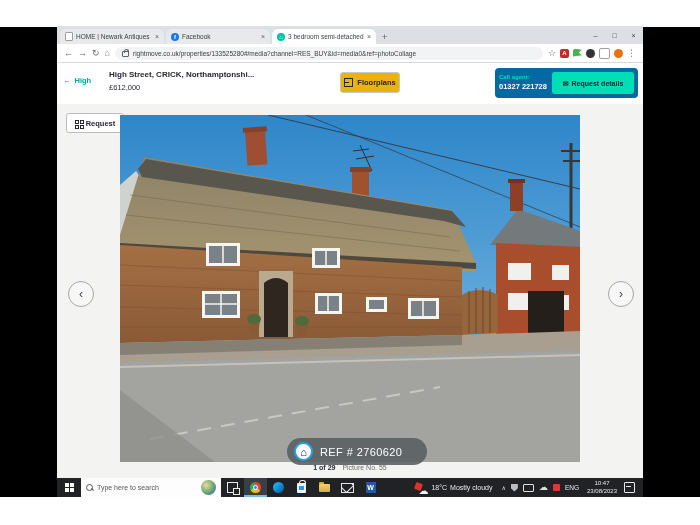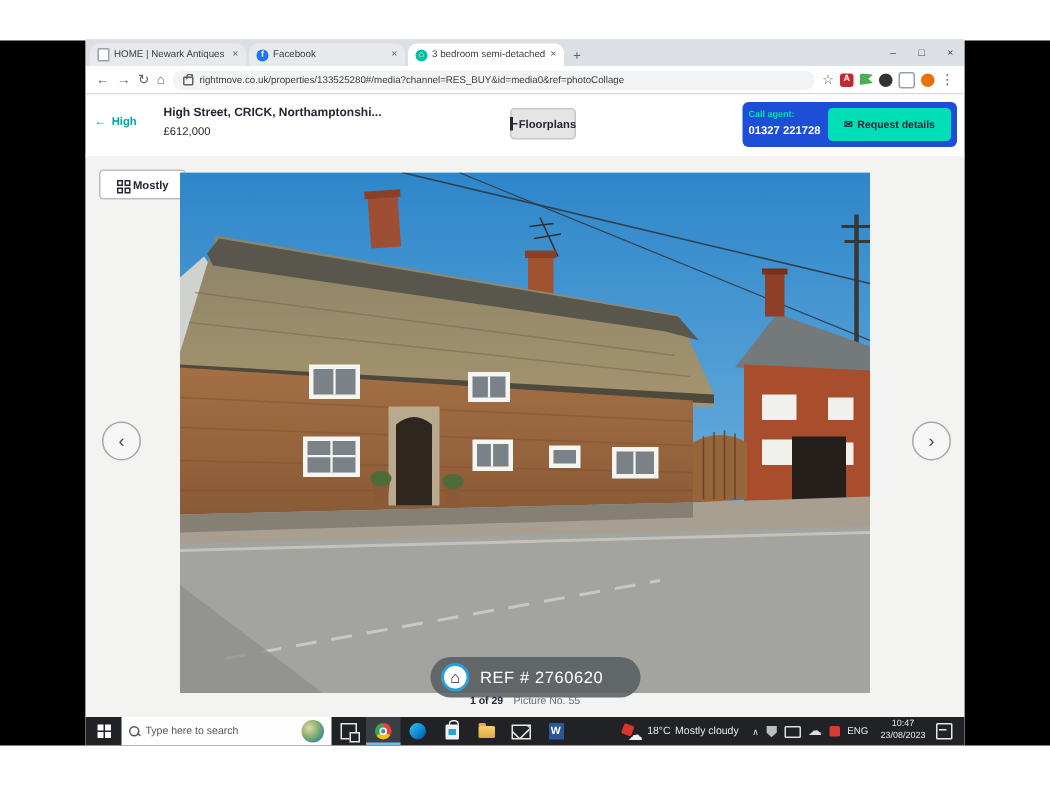--- a/index.html
+++ b/index.html
@@ -34,24 +34,24 @@
   .ext-flag{background:#4caf50;clip-path:polygon(0 0,100% 15%,65% 45%,100% 75%,0 90%,0 0);}
   .ext-pin{background:#333;border-radius:50%;}
   .ext-page{background:#fff;border:1px solid #9aa0a6;}
   .ext-profile{background:#e8710a;border-radius:50%;}
 
   
   .pageheader{left:0;top:37px;width:100%;height:41px;background:#fff;border-bottom:1px solid #ececec;}
   .back{left:6px;top:13px;color:#00a3a2;font-size:7.5px;font-weight:700;display:flex;gap:4px;align-items:center;}
   .prop-title{left:52px;top:7px;font-size:8px;font-weight:700;color:#262637;}
   .prop-price{left:52px;top:20px;font-size:7.5px;color:#262637;}
-  .fp-btn{left:283px;top:9px;width:44px;height:21px;border:1px solid #c7c7c7;border-radius:3px;background:#e5e5e5;display:flex;align-items:center;justify-content:center;gap:4px;font-size:7.5px;font-weight:700;color:#262637;box-sizing:border-box;}
+  .fp-btn{left:283px;top:9px;width:60px;height:21px;border:1px solid #c7c7c7;border-radius:3px;background:#eab308;display:flex;align-items:center;justify-content:center;gap:4px;font-size:7.5px;font-weight:700;color:#262637;box-sizing:border-box;}
   .fp-icon{width:7px;height:7px;border:1px solid #262637;position:relative;}
   .fp-icon::after{content:'';position:absolute;left:0;top:3px;width:4px;height:1px;background:#262637;}
-  .agent-box{right:5px;top:5px;width:143px;height:30px;background:#1d4ed8;border-radius:4px;display:flex;align-items:center;padding:3px 4px;gap:5px;box-sizing:border-box;position:absolute;}
+  .agent-box{right:5px;top:5px;width:143px;height:30px;background:#0369a1;border-radius:4px;display:flex;align-items:center;padding:3px 4px;gap:5px;box-sizing:border-box;position:absolute;}
   .agent-info{display:flex;flex-direction:column;justify-content:center;line-height:1.3;}
   .call-label{color:#00deb6;font-size:6px;font-weight:700;}
   .phone{color:#fff;font-size:7.5px;font-weight:700;}
   .req-btn{flex:1;height:22px;background:#00deb6;border-radius:3px;display:flex;align-items:center;justify-content:center;gap:3px;font-size:7px;font-weight:700;color:#262637;}
   .env{font-size:7px;line-height:1;}
 
   
   .gallery-area{left:0;top:78px;width:100%;height:374px;background:#f3f4f2;}
   .gallery-btn{left:9px;top:9px;width:58px;height:20px;background:#fff;border:1px solid #bdbdbd;border-radius:3px;display:flex;align-items:center;justify-content:center;gap:4px;font-size:7.5px;font-weight:700;color:#262637;box-sizing:border-box;}
   .grid-ic{width:7px;height:7px;display:grid;grid-template-columns:1fr 1fr;gap:1px;}
@@ -181,21 +181,21 @@
     </div>
 
     <div class="abs gallery-area">
       <div class="abs gallery-btn">
         <span class="grid-ic">
             <span></span>
             <span></span>
             <span></span>
             <span></span>
           </span>
-        <span>Mostly</span>
+        <span>Request</span>
       </div>
 
       <div class="abs main-photo">
         <svg width="460" height="347" viewBox="0 0 460 347">
           <defs>
             <linearGradient id="sky" x1="0" y1="0" x2="0" y2="1">
               <stop offset="0" stop-color="#2e86c9"></stop>
                 <stop offset=".65" stop-color="#6aaede"></stop>
                 <stop offset="1" stop-color="#c2dcef"></stop>
             </linearGradient>

